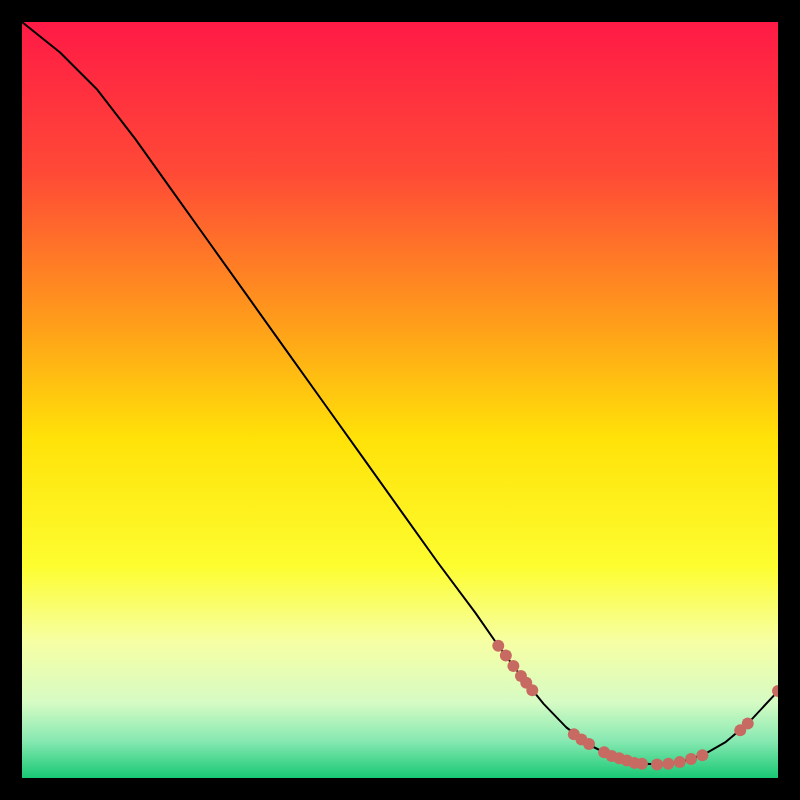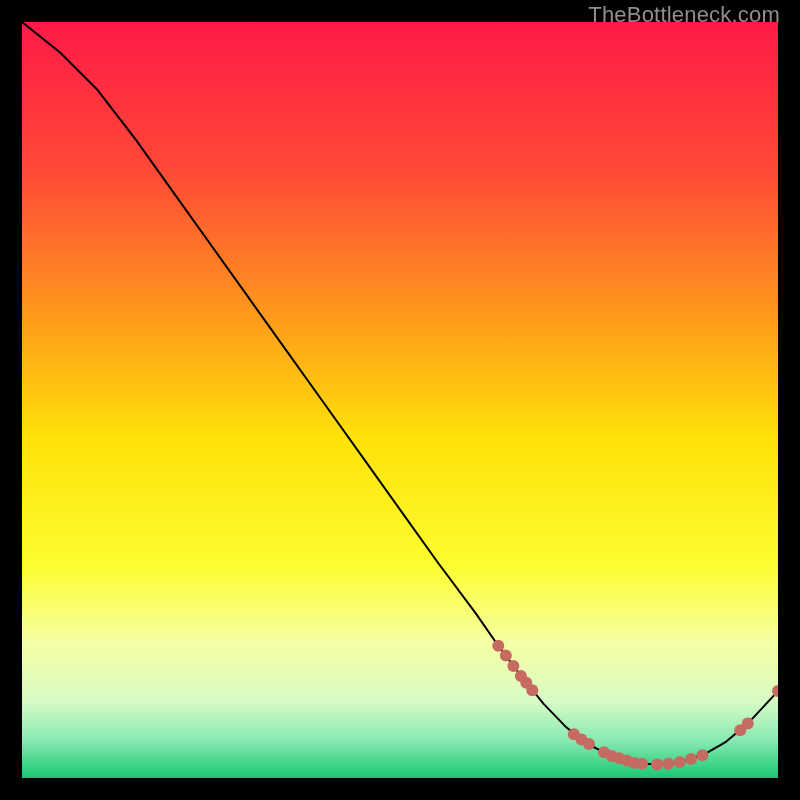--- a/index.html
+++ b/index.html
@@ -73,14 +73,13 @@
         <circle cx="635.04" cy="742.39" r="6" fill="#c76a61"></circle>
         <circle cx="646.38" cy="741.64" r="6" fill="#c76a61"></circle>
         <circle cx="657.72" cy="740.12" r="6" fill="#c76a61"></circle>
         <circle cx="669.06" cy="737.10" r="6" fill="#c76a61"></circle>
         <circle cx="680.40" cy="733.32" r="6" fill="#c76a61"></circle>
         <circle cx="718.20" cy="708.37" r="6" fill="#c76a61"></circle>
         <circle cx="725.76" cy="701.57" r="6" fill="#c76a61"></circle>
         <circle cx="756.00" cy="669.06" r="6" fill="#c76a61"></circle>
       </g>
   </svg>
-  <div class="watermark">TheBottleneck.com</div>
 </div>
 
 </body></html>

